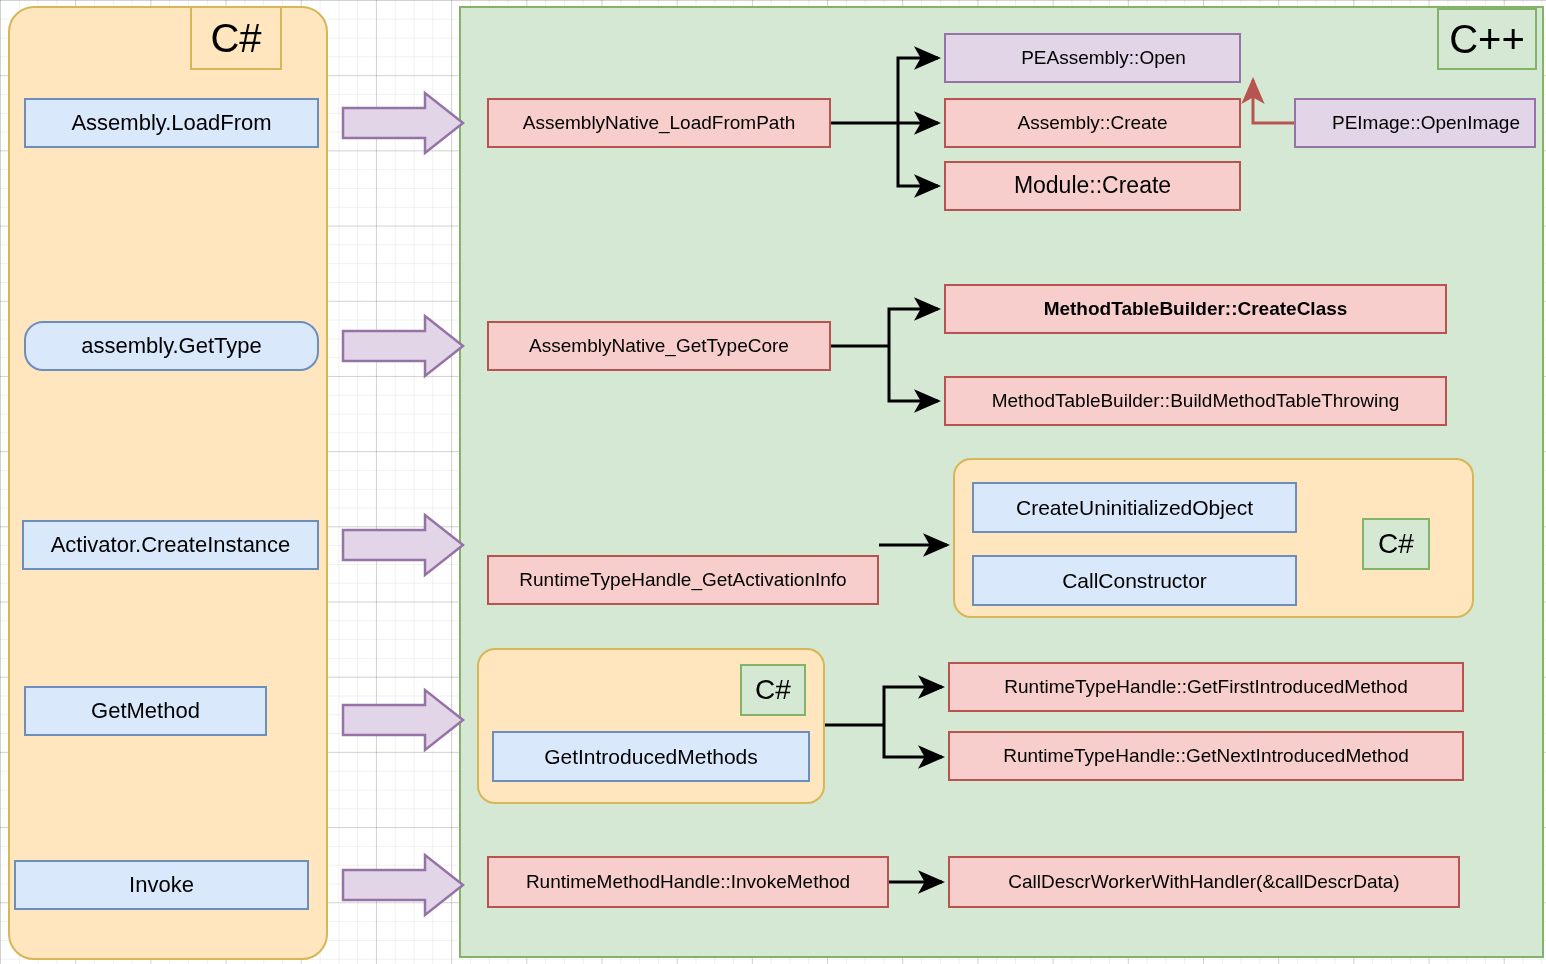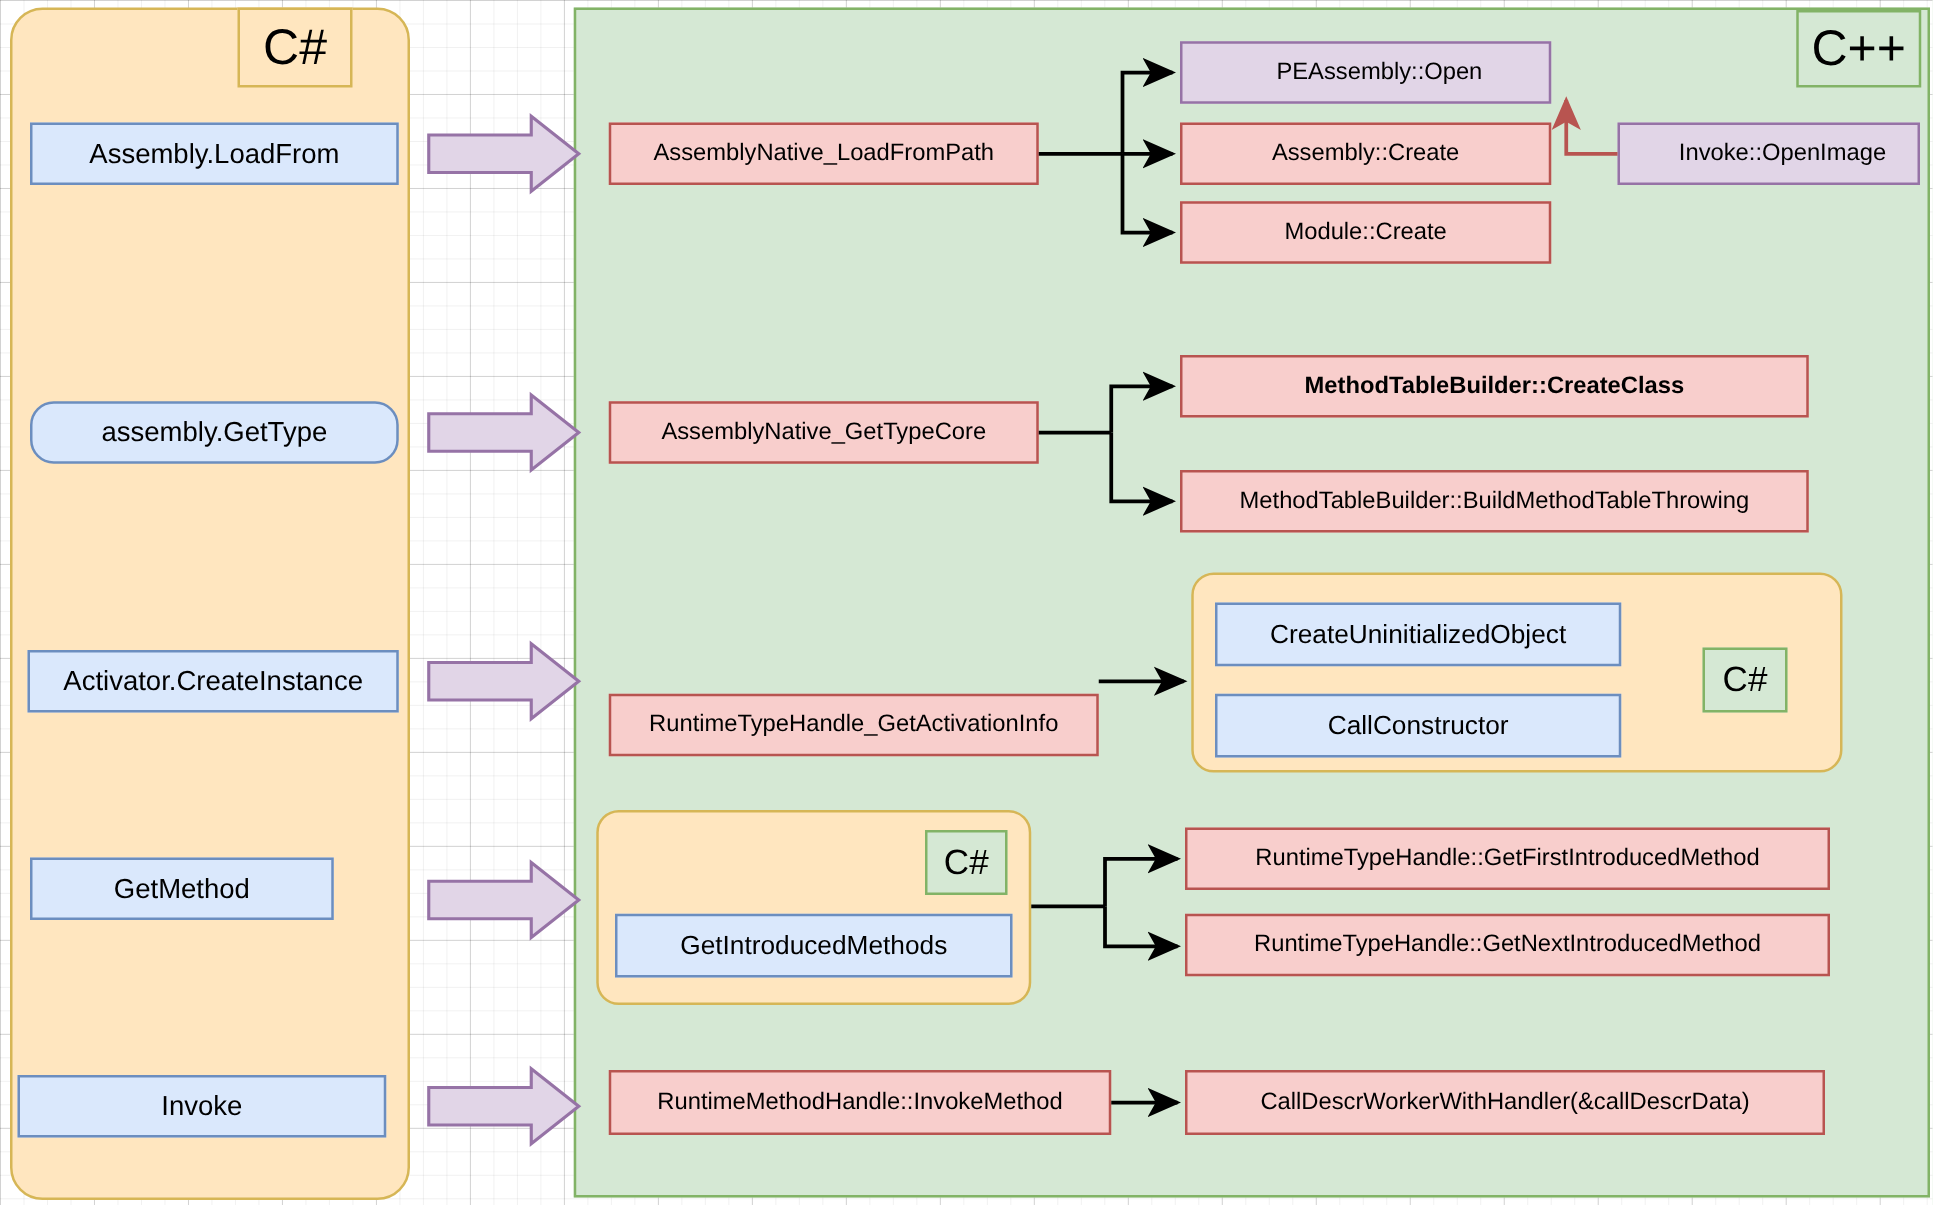--- a/index.html
+++ b/index.html
@@ -110,26 +110,26 @@
   </div>
 
   <div class="node node-purple" style="left:944px;top:33px;width:297px;height:50px;font-size:19px;">
     <span>PEAssembly::Open</span>
   </div>
 
   <div class="node node-pink" style="left:944px;top:98px;width:297px;height:50px;font-size:19px;">
     <span>Assembly::Create</span>
   </div>
 
-  <div class="node node-pink" style="left:944px;top:161px;width:297px;height:50px;font-size:19px;">
+  <div class="node node-pink" style="left:944px;top:161px;width:297px;height:50px;font-size:23px;">
     <span>Module::Create</span>
   </div>
 
   <div class="node node-purple" style="left:1294px;top:98px;width:242px;height:50px;font-size:19px;">
-    <span>Invoke::OpenImage</span>
+    <span>PEImage::OpenImage</span>
   </div>
 
   <div class="node node-pink" style="left:487px;top:321px;width:344px;height:50px;font-size:19px;text-align:center;">
     <span>AssemblyNative_GetTypeCore</span>
   </div>
 
   <div class="node node-pink" style="left:944px;top:284px;width:503px;height:50px;font-size:19px;font-weight:bold;">
     <span>MethodTableBuilder::CreateClass</span>
   </div>
 

